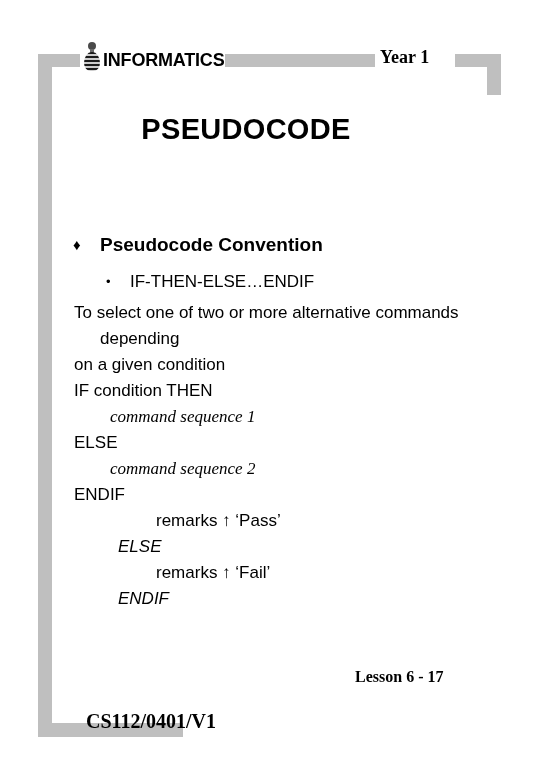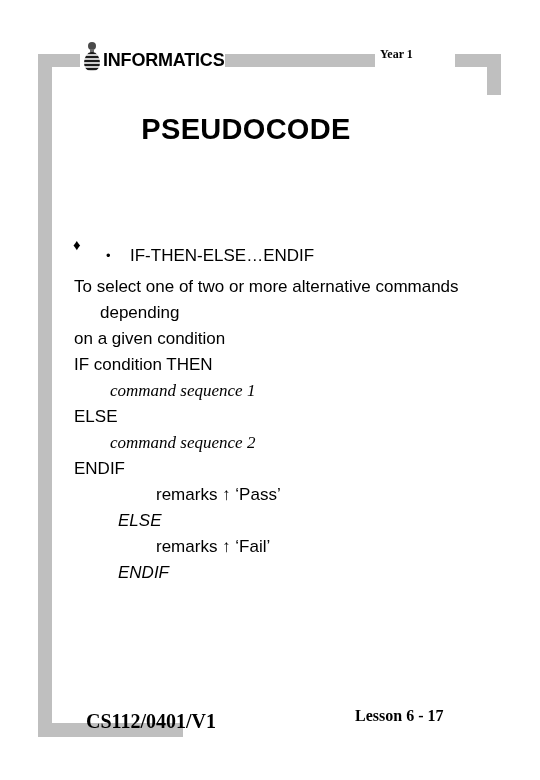--- a/index.html
+++ b/index.html
@@ -87,21 +87,21 @@
     letter-spacing: -0.2px;
     line-height: 20px;
     padding-bottom: 2px;
   }
 
   .year-label {
     position: absolute;
     left: 380px; top: 47px;
     font-family: "Liberation Serif", serif;
     font-weight: bold;
-    font-size: 12px;
+    font-size: 18px;
   }
 
   
   .slide-title {
     position: absolute;
     left: 0; top: 113px;
     width: 492px;
     text-align: center;
     font-family: "Liberation Sans", sans-serif;
     font-size: 29px;
@@ -175,21 +175,21 @@
 
   .ftr-left {
     position: absolute;
     left: 86px; top: 710px;
     font-family: "Liberation Serif", serif;
     font-weight: bold;
     font-size: 20px;
   }
   .ftr-right {
     position: absolute;
-    left: 355px; top: 707px;
+    left: 355px; top: 668px;
     font-family: "Liberation Serif", serif;
     font-weight: bold;
     font-size: 16px;
   }
 </style>
 </head>
 <body>
 
 <div class="frame-seg frame-left"></div>
 <div class="frame-seg frame-bottom"></div>
@@ -211,20 +211,21 @@
 
   <div class="year-label">Year 1</div>
 </div>
 
 <div class="slide-title">PSEUDOCODE</div>
 
 <div class="body-area">
 
   <div class="bullet-l1">
     <span class="bullet-mark">♦</span>
+    <span>Pseudocode Convention</span>
   </div>
 
   <div class="bullet-l2">
     <span class="bullet-mark">•</span>
     <span>IF-THEN-ELSE…ENDIF</span>
   </div>
 
   <div class="code-block">
     <div class="code-line wrap">To select one of two or more alternative commands depending</div>
     <div class="code-line">on a given condition</div>

